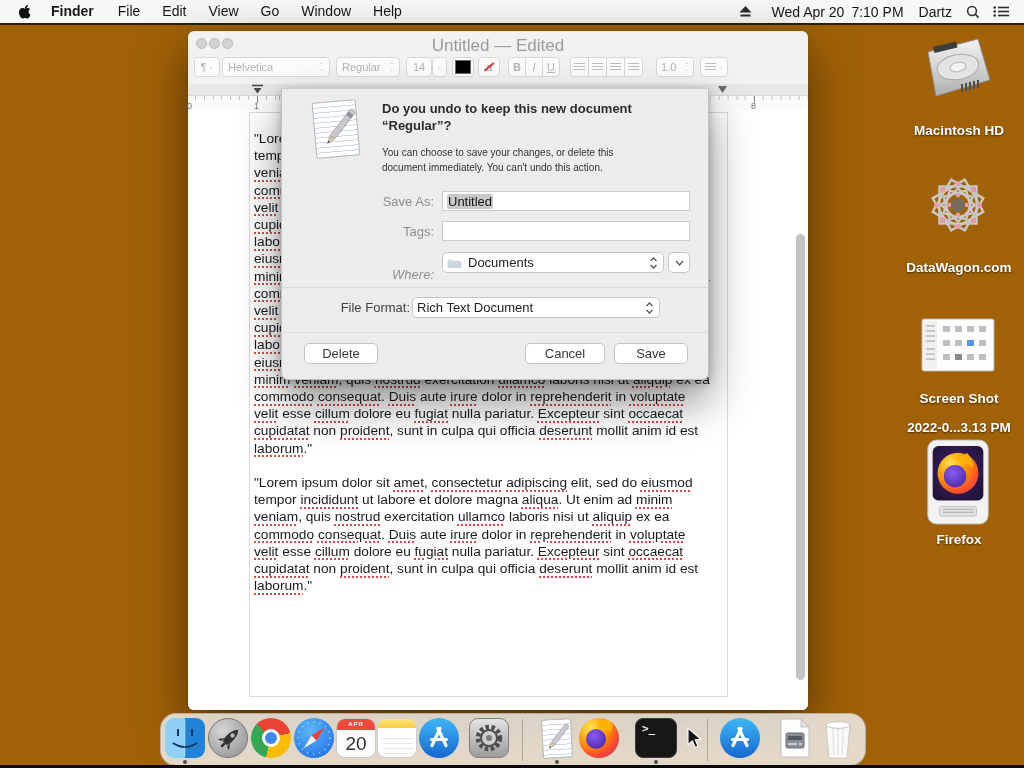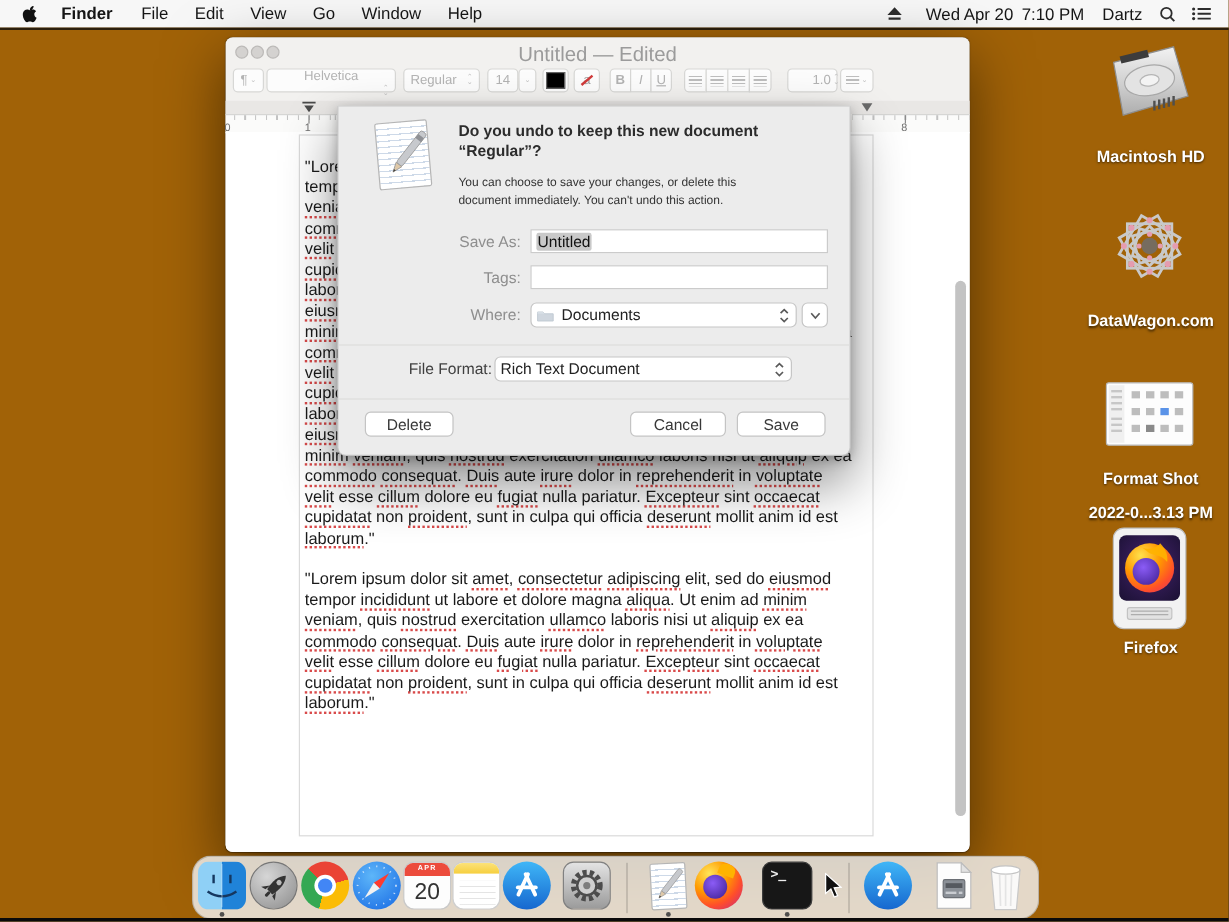--- a/index.html
+++ b/index.html
@@ -201,21 +201,21 @@
           <rect x="34" y="22" width="7" height="6"></rect>
           <rect x="58" y="22" width="7" height="6"></rect>
         <rect x="22" y="36" width="7" height="6"></rect>
           <rect x="46" y="36" width="7" height="6"></rect>
           <rect x="58" y="36" width="7" height="6"></rect>
       </g>
       <rect x="46" y="22" width="7" height="6" fill="#5a93e8"></rect>
       <rect x="34" y="36" width="7" height="6" fill="#8a8a8a"></rect>
     </svg>
   </div>
-  <div class="dlabel" style="top:391px;">Format Shot</div>
+  <div class="dlabel" style="top:391px;">Screen Shot</div>
   <div class="dlabel" style="top:409px;margin-top:11px;">2022-0...3.13 PM</div>
 
   <div class="abs" style="left:919px;top:438px;width:78px;height:110px;">
     <svg width="78" height="90" viewBox="0 0 80 92">
       <defs>
         <radialGradient id="fxface" cx=".5" cy=".45" r=".8">
             <stop offset="0" stop-color="#45246e"></stop>
             <stop offset="1" stop-color="#170f2e"></stop>
           </radialGradient>
         <radialGradient id="fxfox" cx=".32" cy=".25" r="1">
@@ -249,21 +249,21 @@
       <span class="tl" style="left:21px;"></span>
       <span class="tl" style="left:34px;"></span>
       <div id="win-title">Untitled — Edited</div>
     </div>
 
     <div id="fmtbar">
       <div class="tbtn" style="left:6px;width:26px;">
         <span>¶</span>
           <span class="tchev">⌄</span>
       </div>
-      <div class="tbtn" style="left:34px;width:108px;justify-content:flex-start;padding:0 5px;flex-direction:column;">
+      <div class="tbtn" style="left:34px;width:108px;justify-content:flex-start;padding:0 5px;">
         <span>Helvetica</span>
           <span class="tchev" style="margin-left:auto;">⌃<br>⌄</span>
       </div>
       <div class="tbtn" style="left:148px;width:64px;justify-content:flex-start;padding:0 5px;">
         <span>Regular</span>
           <span class="tchev" style="margin-left:auto;">⌃<br>⌄</span>
       </div>
       <div class="tbtn" style="left:218px;width:26px;">
         <span>14</span>
       </div>
@@ -290,21 +290,21 @@
         </div>
       <div class="tbtn" style="left:400px;width:19px;border-radius:0;">
           <span class="alines"></span>
         </div>
       <div class="tbtn" style="left:418px;width:19px;border-radius:0;">
           <span class="alines"></span>
         </div>
       <div class="tbtn" style="left:436px;width:19px;border-radius:0 4px 4px 0;">
           <span class="alines"></span>
         </div>
-      <div class="tbtn" style="left:468px;width:38px;justify-content:flex-start;padding:0 20px;">
+      <div class="tbtn" style="left:468px;width:38px;justify-content:flex-start;padding:0 4px;">
         <span>1.0</span>
           <span class="tchev" style="margin-left:auto;">⌃<br>⌄</span>
       </div>
       <div class="tbtn" style="left:512px;width:28px;">
         <span class="alines" style="height:8px;"></span>
           <span class="tchev">⌄</span>
       </div>
     </div>
 
     <div id="marker-row">
@@ -382,21 +382,21 @@
       <div class="flabel" style="left:60px;top:105px;">Save As:</div>
       <div class="field" style="left:160px;top:102px;width:248px;">
         <span class="sel">Untitled</span>
       </div>
 
       <div class="flabel" style="left:60px;top:135px;">Tags:</div>
       <div class="field" style="left:160px;top:132px;width:248px;">
         <span></span>
       </div>
 
-      <div class="flabel" style="left:60px;top:166px;">Where:</div>
+      <div class="flabel" style="left:60px;top:178px;font-style:italic;">Where:</div>
       <div class="popup" style="left:160px;top:163px;width:222px;">
         <svg width="15" height="12" viewBox="0 0 15 12" style="margin-right:6px;opacity:.55;">
             <path d="M1 3 L1 10.5 L14 10.5 L14 4.5 L7 4.5 L5.5 3 Z" fill="#a8b6c4" stroke="#8fa0b0" stroke-width=".8"></path>
             <path d="M1 3 L5.5 3 L7 4.5 L1 4.5 Z" fill="#b9c6d2"></path>
           </svg>
         <span>Documents</span>
         <svg class="pchev" width="11" height="14" viewBox="0 0 11 14">
             <g stroke="#5a5a5a" stroke-width="1.4" fill="none">
               <path d="M2.5 5 L5.5 2 L8.5 5"></path>
               <path d="M2.5 9 L5.5 12 L8.5 9"></path>

